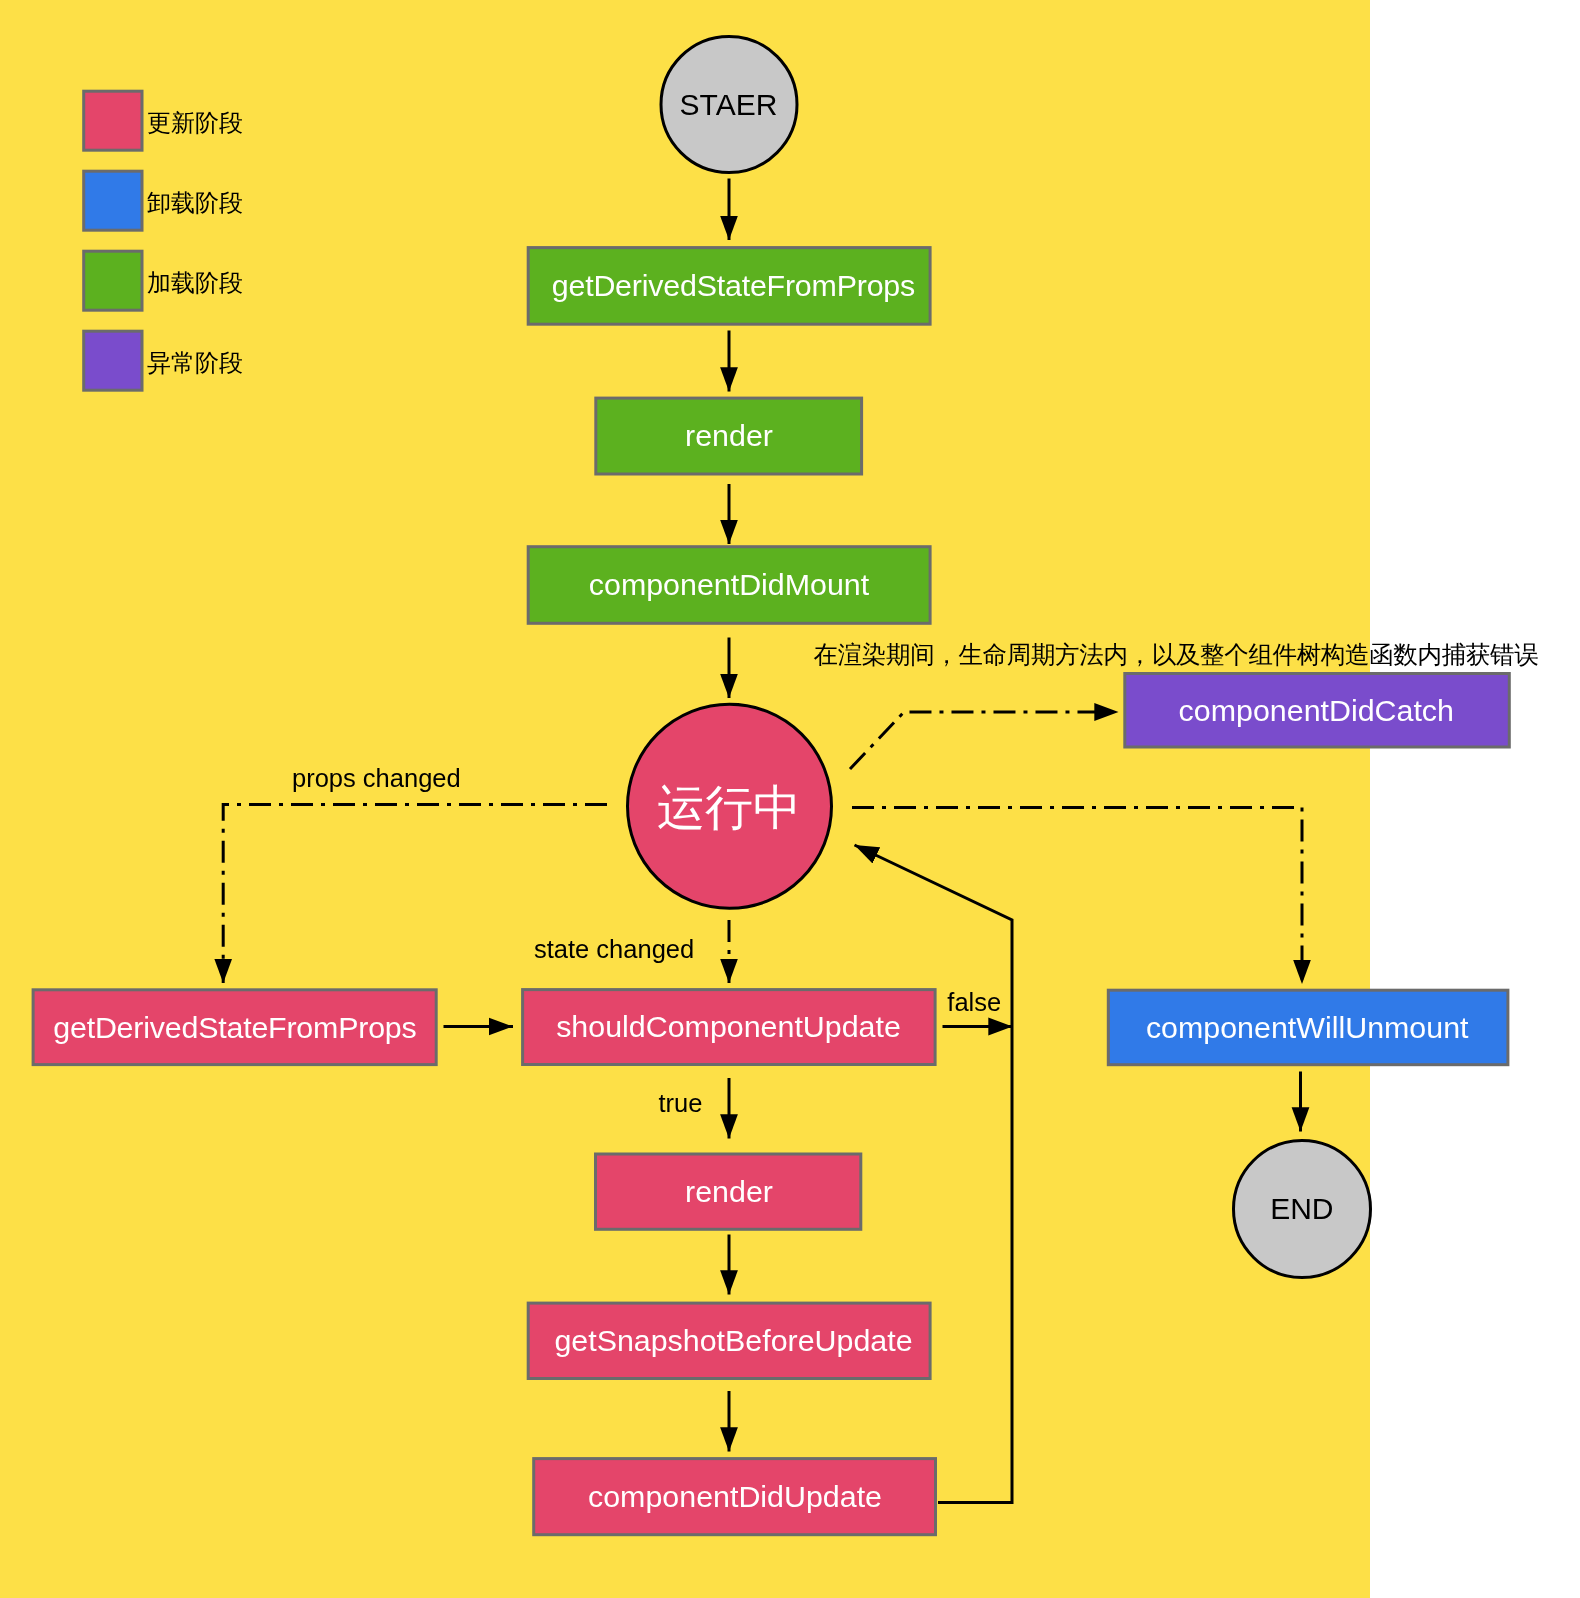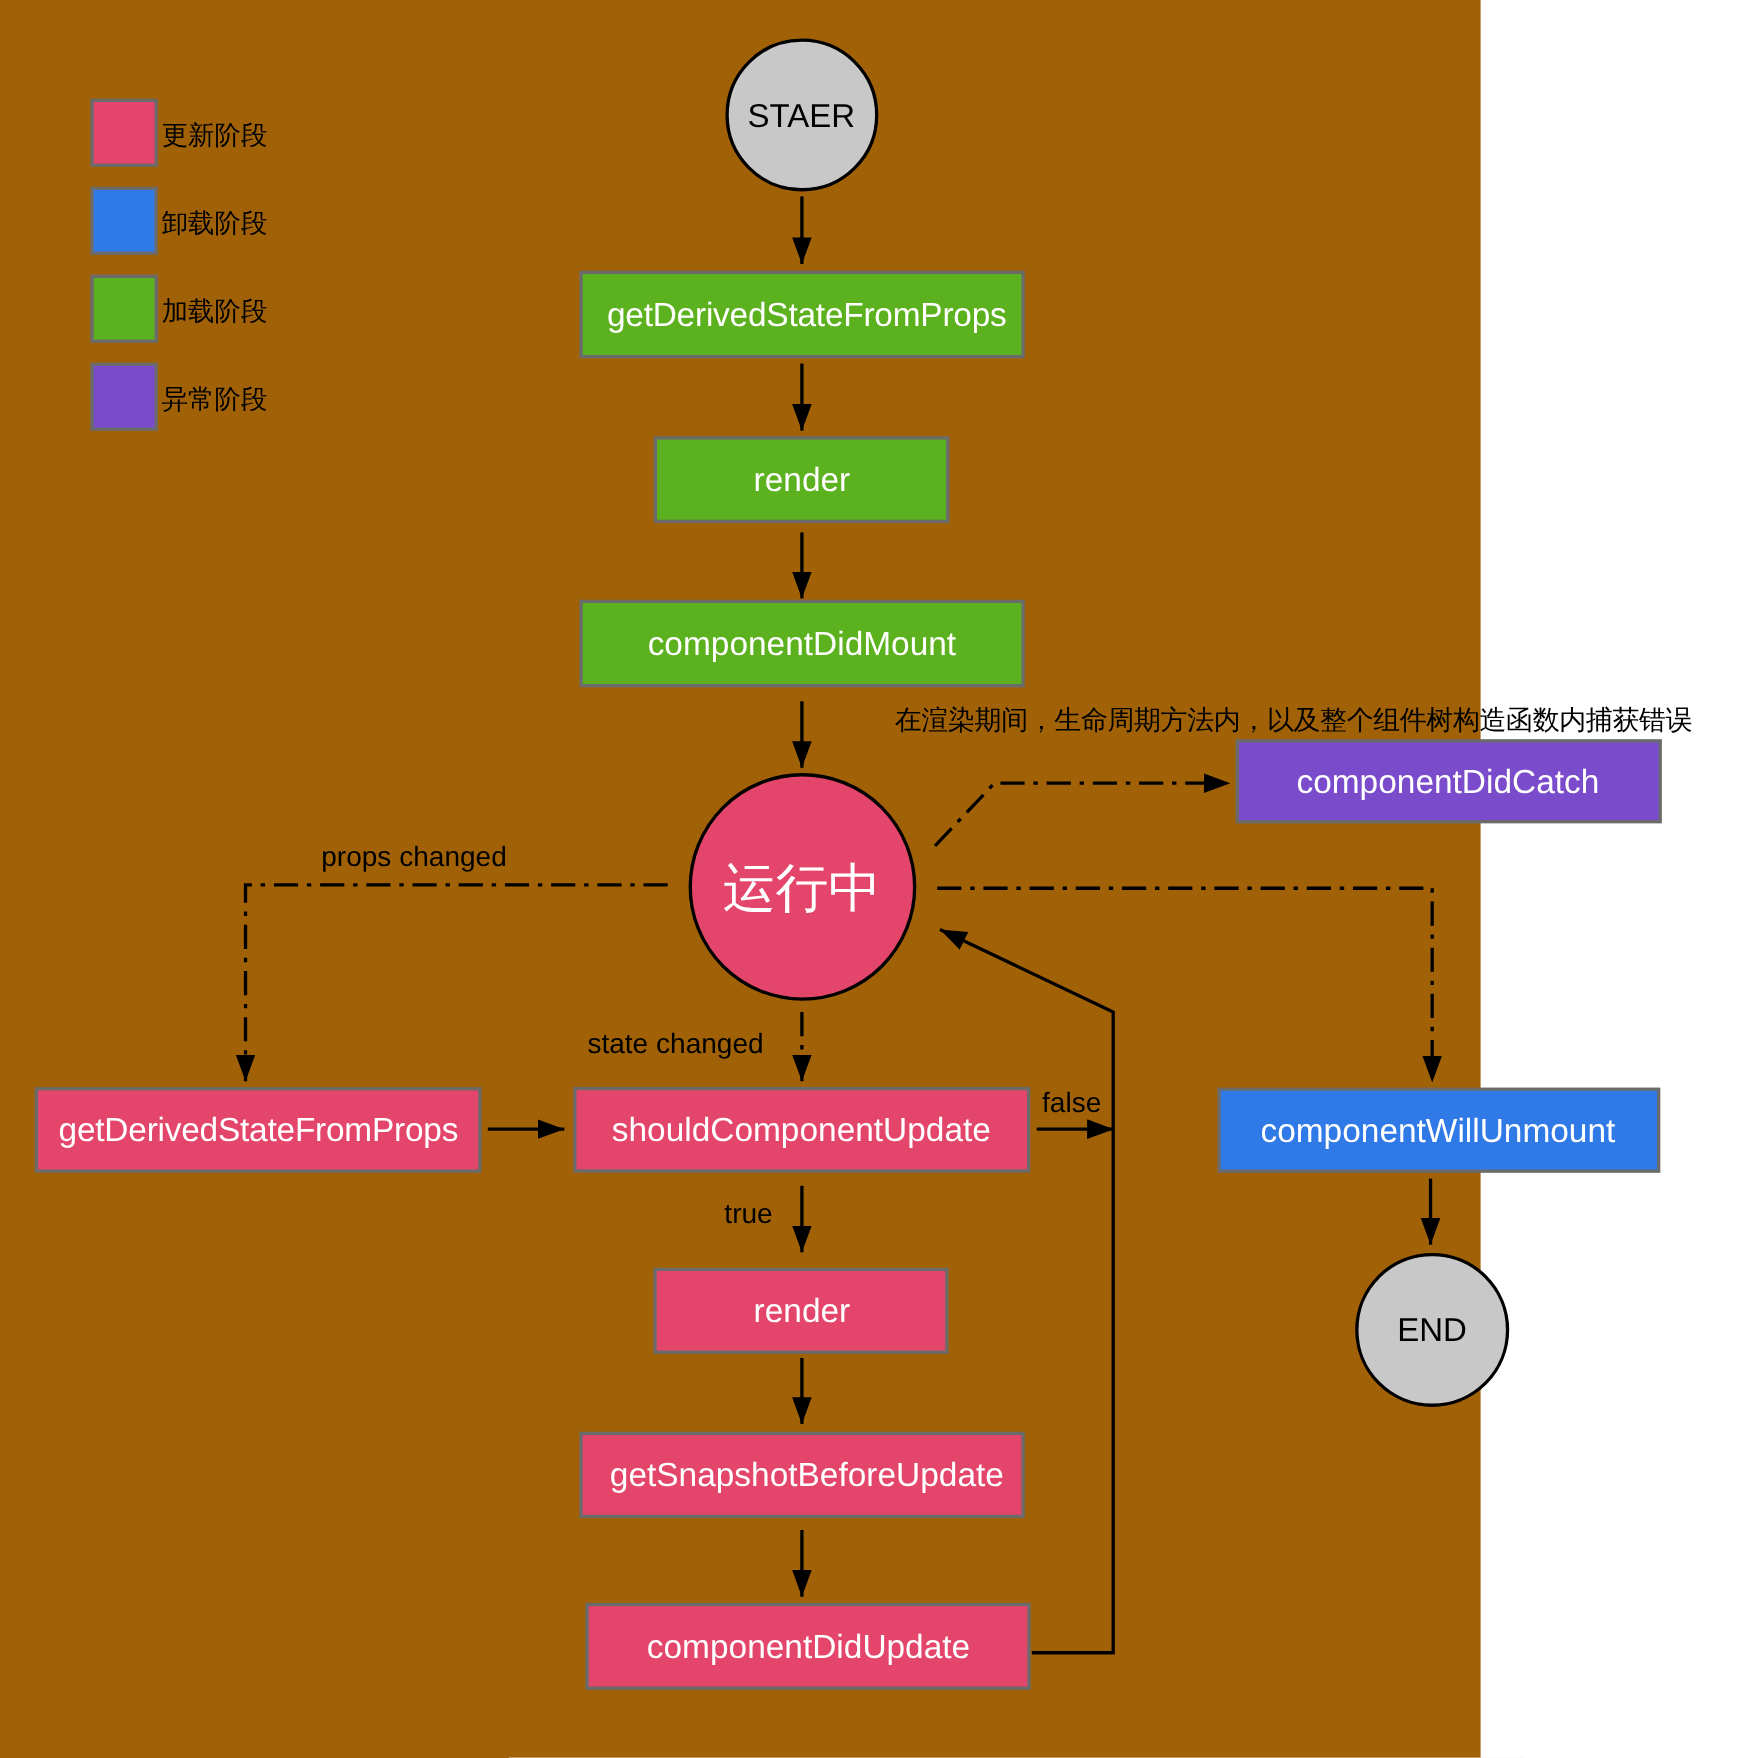--- a/index.html
+++ b/index.html
@@ -1,18 +1,18 @@
 <!DOCTYPE html>
 <html><head>
 <meta charset="utf-8">
 <title>React Lifecycle Flowchart</title>
 <style>
   html,body{margin:0;padding:0;background:#ffffff;}
   body{width:1580px;height:1598px;overflow:hidden;font-family:"Liberation Sans",sans-serif;}
-  #stage{position:relative;width:1346px;height:1598px;background:#a16207;}
+  #stage{position:relative;width:1346px;height:1598px;background:#fde047;padding-left:24px;}
   svg#diagram{position:absolute;left:0;top:0;width:1580px;height:1598px;display:block;}
   text{white-space:pre;}
   .node-label{font-family:"Liberation Sans",sans-serif;font-size:30.4px;fill:#ffffff;text-anchor:middle;}
   .term-label{font-family:"Liberation Sans",sans-serif;font-size:30px;fill:#000000;text-anchor:middle;}
   .circ-label{font-family:"Liberation Sans",sans-serif;font-size:48px;fill:#ffffff;text-anchor:middle;}
   .edge-label{font-family:"Liberation Sans",sans-serif;font-size:25.5px;fill:#000000;}
   .legend-label{font-family:"Liberation Sans",sans-serif;font-size:24px;fill:#000000;}
   .note-label{font-family:"Liberation Sans",sans-serif;font-size:24.5px;fill:#000000;letter-spacing:-0.34px;}
   .nodebox{stroke:#6b6b6b;stroke-width:3;}
   .edge{fill:none;stroke:#000000;stroke-width:3;}

